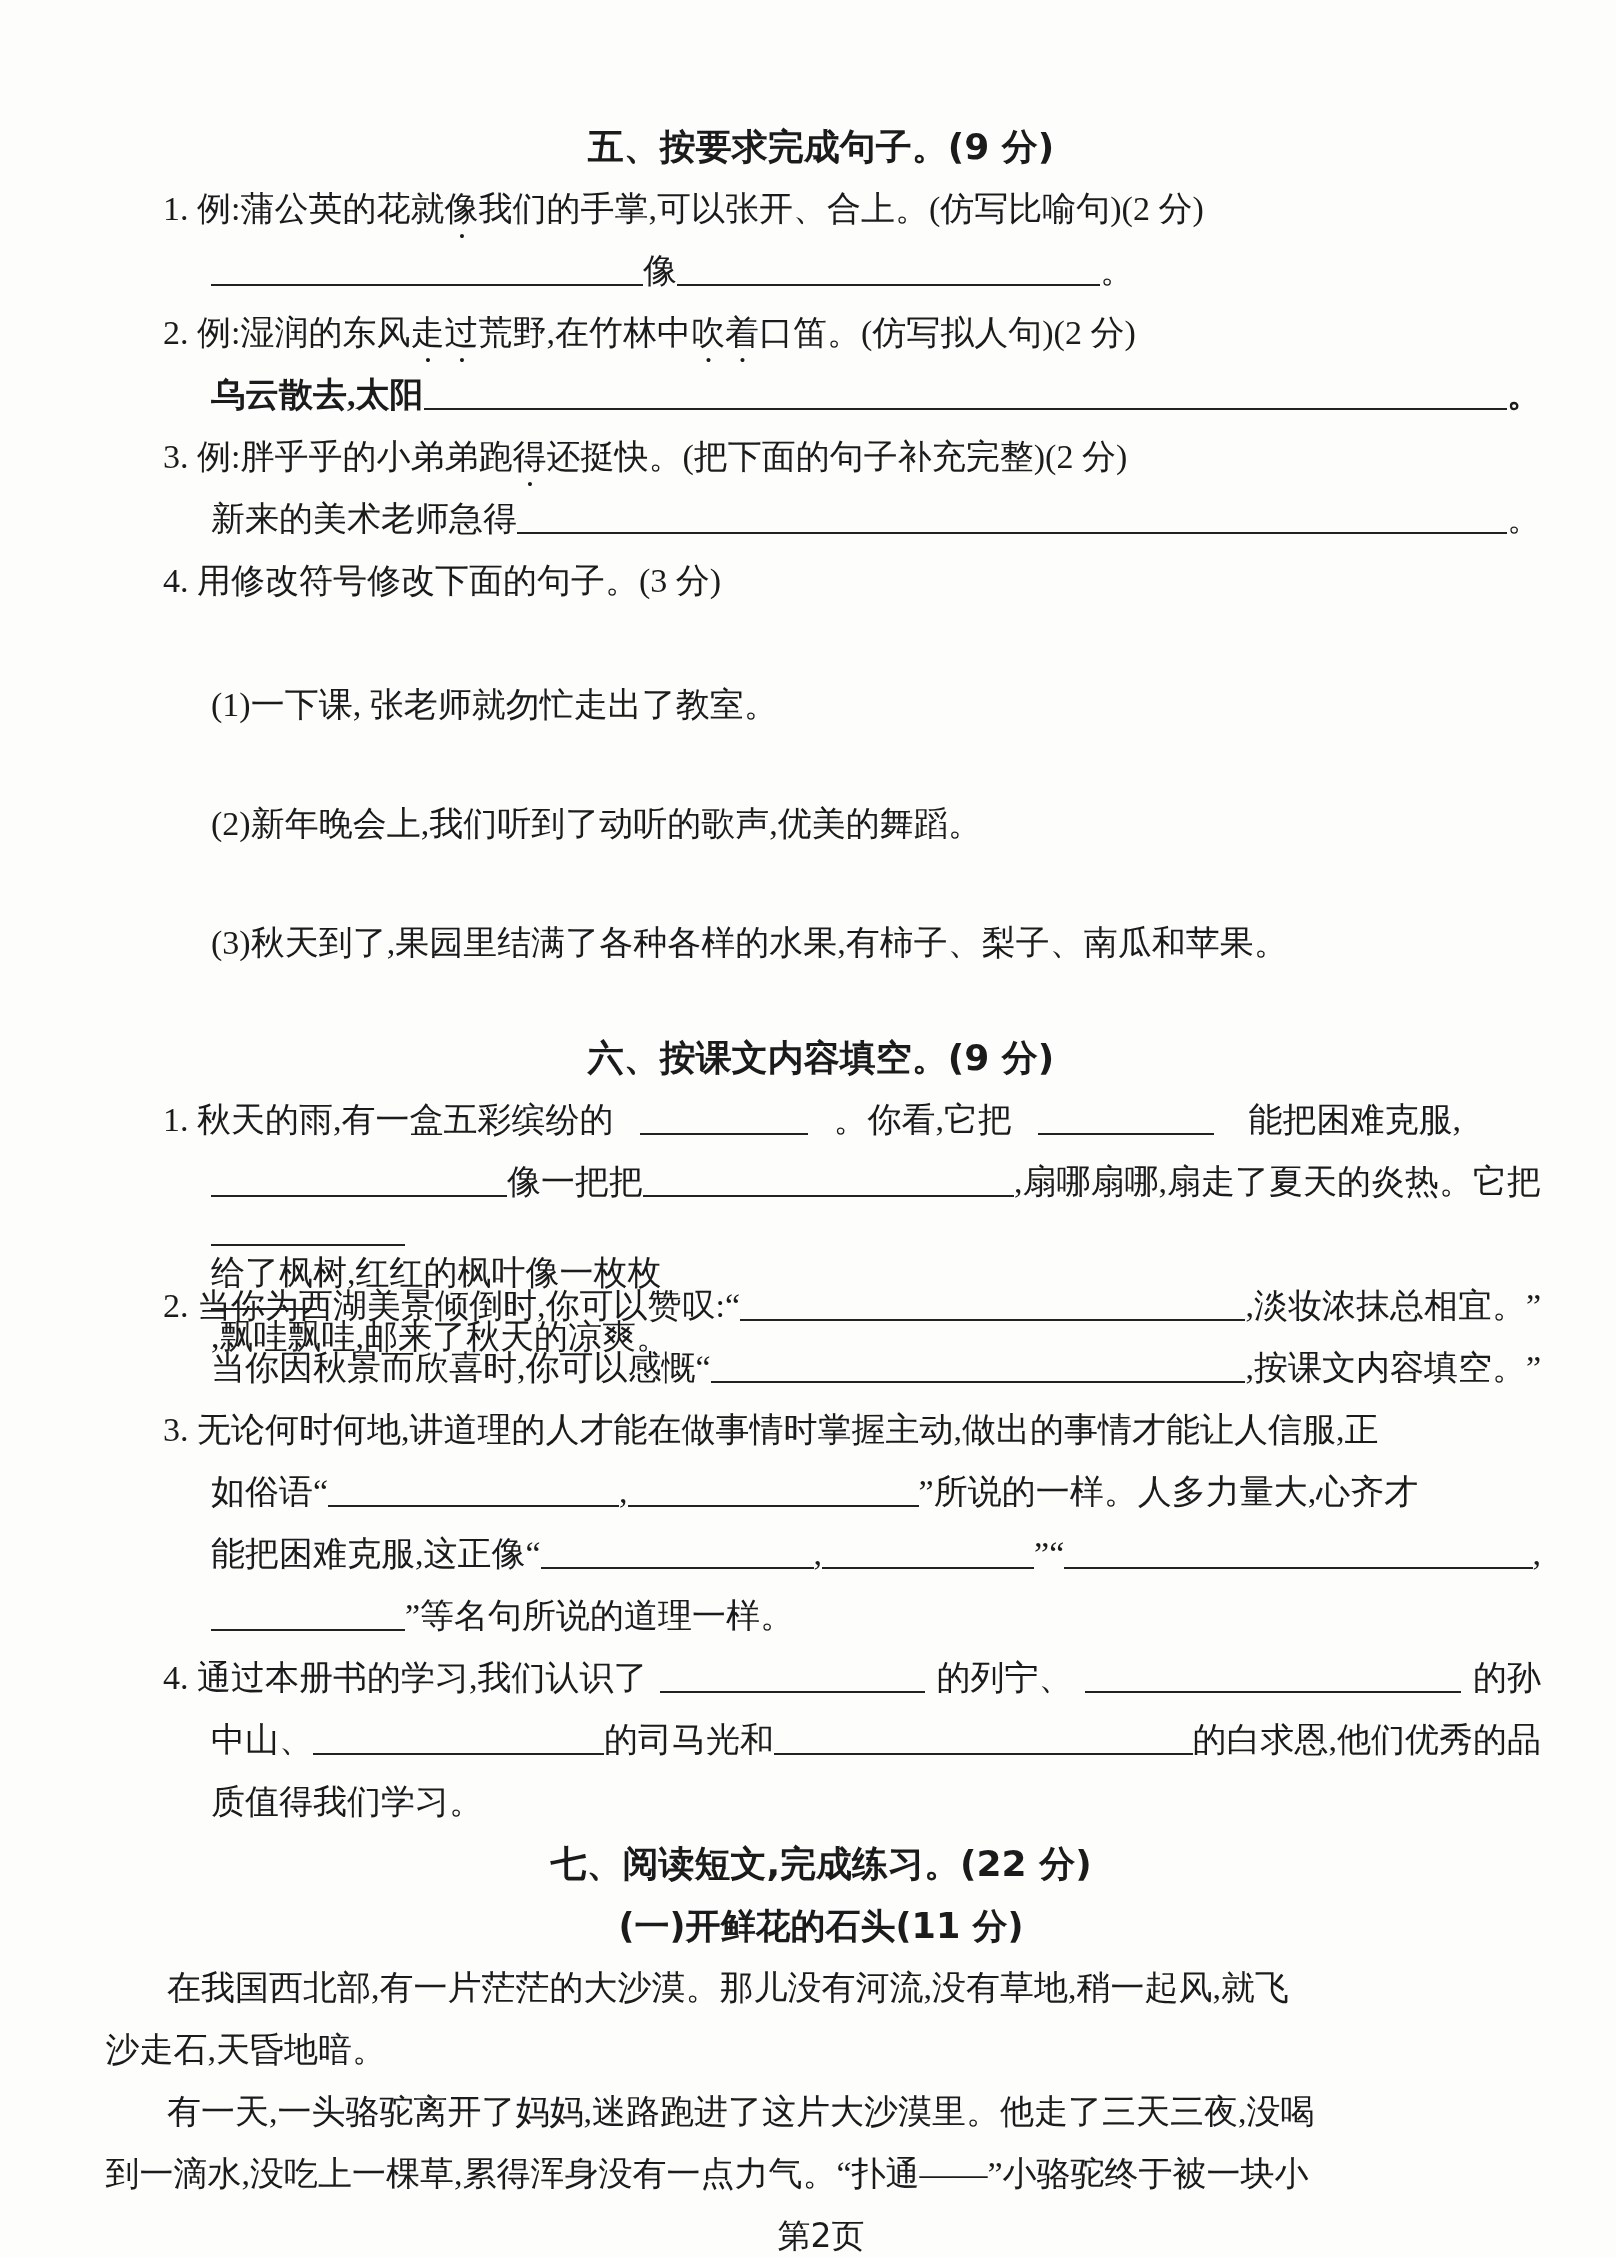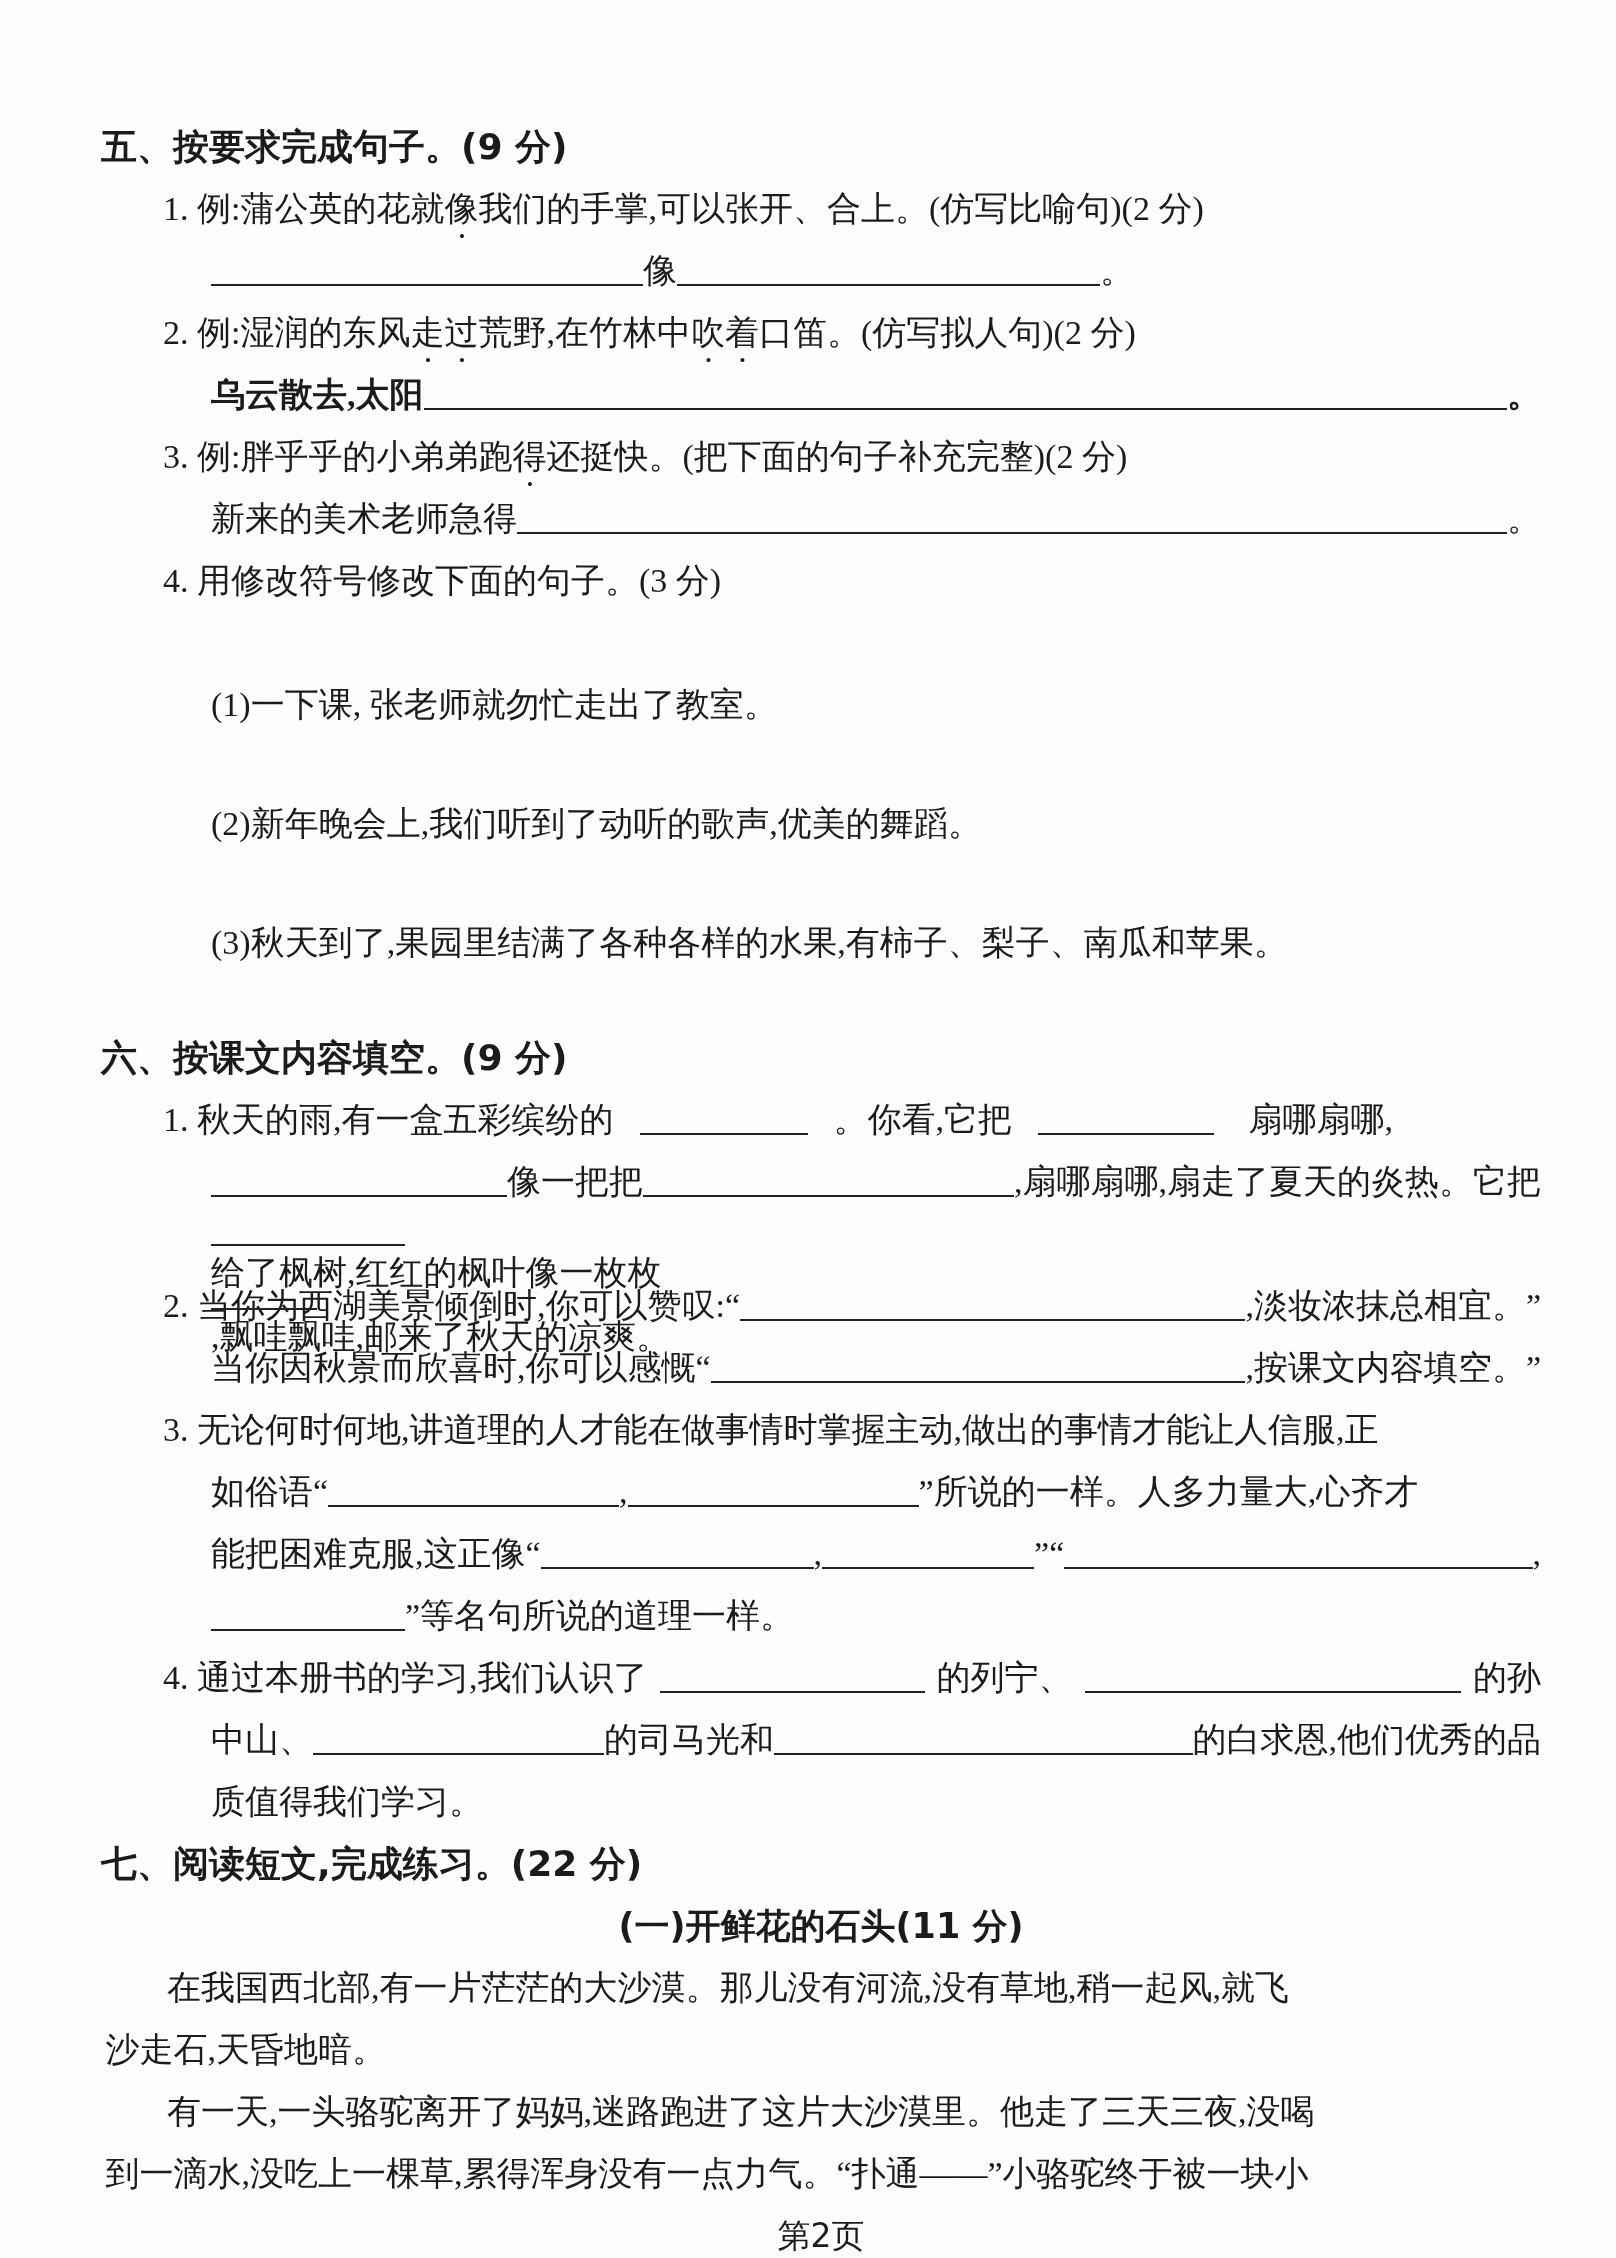--- a/index.html
+++ b/index.html
@@ -16,20 +16,21 @@
     padding-top:116px;
   }
   .content{padding:0 75px 0 101px;}
   .sec-header{
     font-family:"DejaVu Sans","Liberation Sans",sans-serif;
     font-weight:700;
     font-size:36px;
     height:62px;
     line-height:62px;
     white-space:nowrap;
+    text-align:center;
   }
   .sec-six{margin-top:53px;}
   .line{
     display:flex;
     align-items:baseline;
     height:62px;
     line-height:62px;
     white-space:pre;
   }
   .line.center{justify-content:center;}
@@ -80,21 +81,21 @@
           <div class="line" style="padding-left: 62px;"><span class="txt">4. 用修改符号修改下面的句子。(3 分)</span></div>
           <div class="line" style="padding-left: 110px; margin-top: 62px;"><span class="txt">(1)一下课, 张老师就勿忙走出了教室。</span></div>
           <div class="line" style="padding-left: 110px; margin-top: 57px;"><span class="txt">(2)新年晚会上,我们听到了动听的歌声,优美的舞蹈。</span></div>
           <div class="line" style="padding-left: 110px; margin-top: 57px;"><span class="txt">(3)秋天到了,果园里结满了各种各样的水果,有柿子、梨子、南瓜和苹果。</span></div>
         </div>
     </div>
 
     <div class="sec">
       <div class="sec-header sec-six">六、按课文内容填空。(9 分)</div>
       <div>
-          <div class="line" style="padding-left: 62px; gap: 26px;"><span class="txt">1. 秋天的雨,有一盒五彩缤纷的</span><span class="blank" style="width: 168px;"></span><span class="txt">。你看,它把</span><span class="blank" style="width: 176px;"></span><span class="txt"> 扇哪扇哪,</span></div>
+          <div class="line" style="padding-left: 62px; gap: 26px;"><span class="txt">1. 秋天的雨,有一盒五彩缤纷的</span><span class="blank" style="width: 168px;"></span><span class="txt">。你看,它把</span><span class="blank" style="width: 176px;"></span><span class="txt"> 能把困难克服,</span></div>
           <div class="line" style="padding-left: 110px;"><span class="blank" style="width: 296px;"></span><span class="txt">像一把把</span><span class="blank fill"></span><span class="txt">,扇哪扇哪,扇走了夏天的炎热。它把</span></div>
           <div class="line" style="padding-left: 110px; flex-direction: column;"><span class="blank" style="width: 194px;"></span><span class="txt">给了枫树,红红的枫叶像一枚枚</span><span class="blank fill"></span><span class="txt">,飘哇飘哇,邮来了秋天的凉爽。</span></div>
           <div class="line" style="padding-left: 62px;"><span class="txt">2. 当你为西湖美景倾倒时,你可以赞叹:“</span><span class="blank fill"></span><span class="txt">,淡妆浓抹总相宜。”</span></div>
           <div class="line" style="padding-left: 110px; justify-content: flex-end;"><span class="txt">当你因秋景而欣喜时,你可以感慨“</span><span class="blank fill"></span><span class="txt">,按课文内容填空。”</span></div>
           <div class="line" style="padding-left: 62px;"><span class="txt">3. 无论何时何地,讲道理的人才能在做事情时掌握主动,做出的事情才能让人信服,正</span></div>
           <div class="line" style="padding-left: 110px;"><span class="txt">如俗语“</span><span class="blank" style="width: 291px;"></span><span class="txt">,</span><span class="blank" style="width: 291px;"></span><span class="txt">”所说的一样。人多力量大,心齐才</span></div>
           <div class="line" style="padding-left: 110px;"><span class="txt">能把困难克服,这正像“</span><span class="blank" style="width: 273px;"></span><span class="txt">,</span><span class="blank" style="width: 212px;"></span><span class="txt">”“</span><span class="blank fill"></span><span class="txt">,</span></div>
           <div class="line" style="padding-left: 110px;"><span class="blank" style="width: 194px;"></span><span class="txt">”等名句所说的道理一样。</span></div>
           <div class="line" style="padding-left: 62px; gap: 12px;"><span class="txt">4. 通过本册书的学习,我们认识了</span><span class="blank" style="width: 265px;"></span><span class="txt">的列宁、</span><span class="blank fill"></span><span class="txt">的孙</span></div>
           <div class="line" style="padding-left: 110px;"><span class="txt">中山、</span><span class="blank" style="width: 291px;"></span><span class="txt">的司马光和</span><span class="blank fill"></span><span class="txt">的白求恩,他们优秀的品</span></div>

